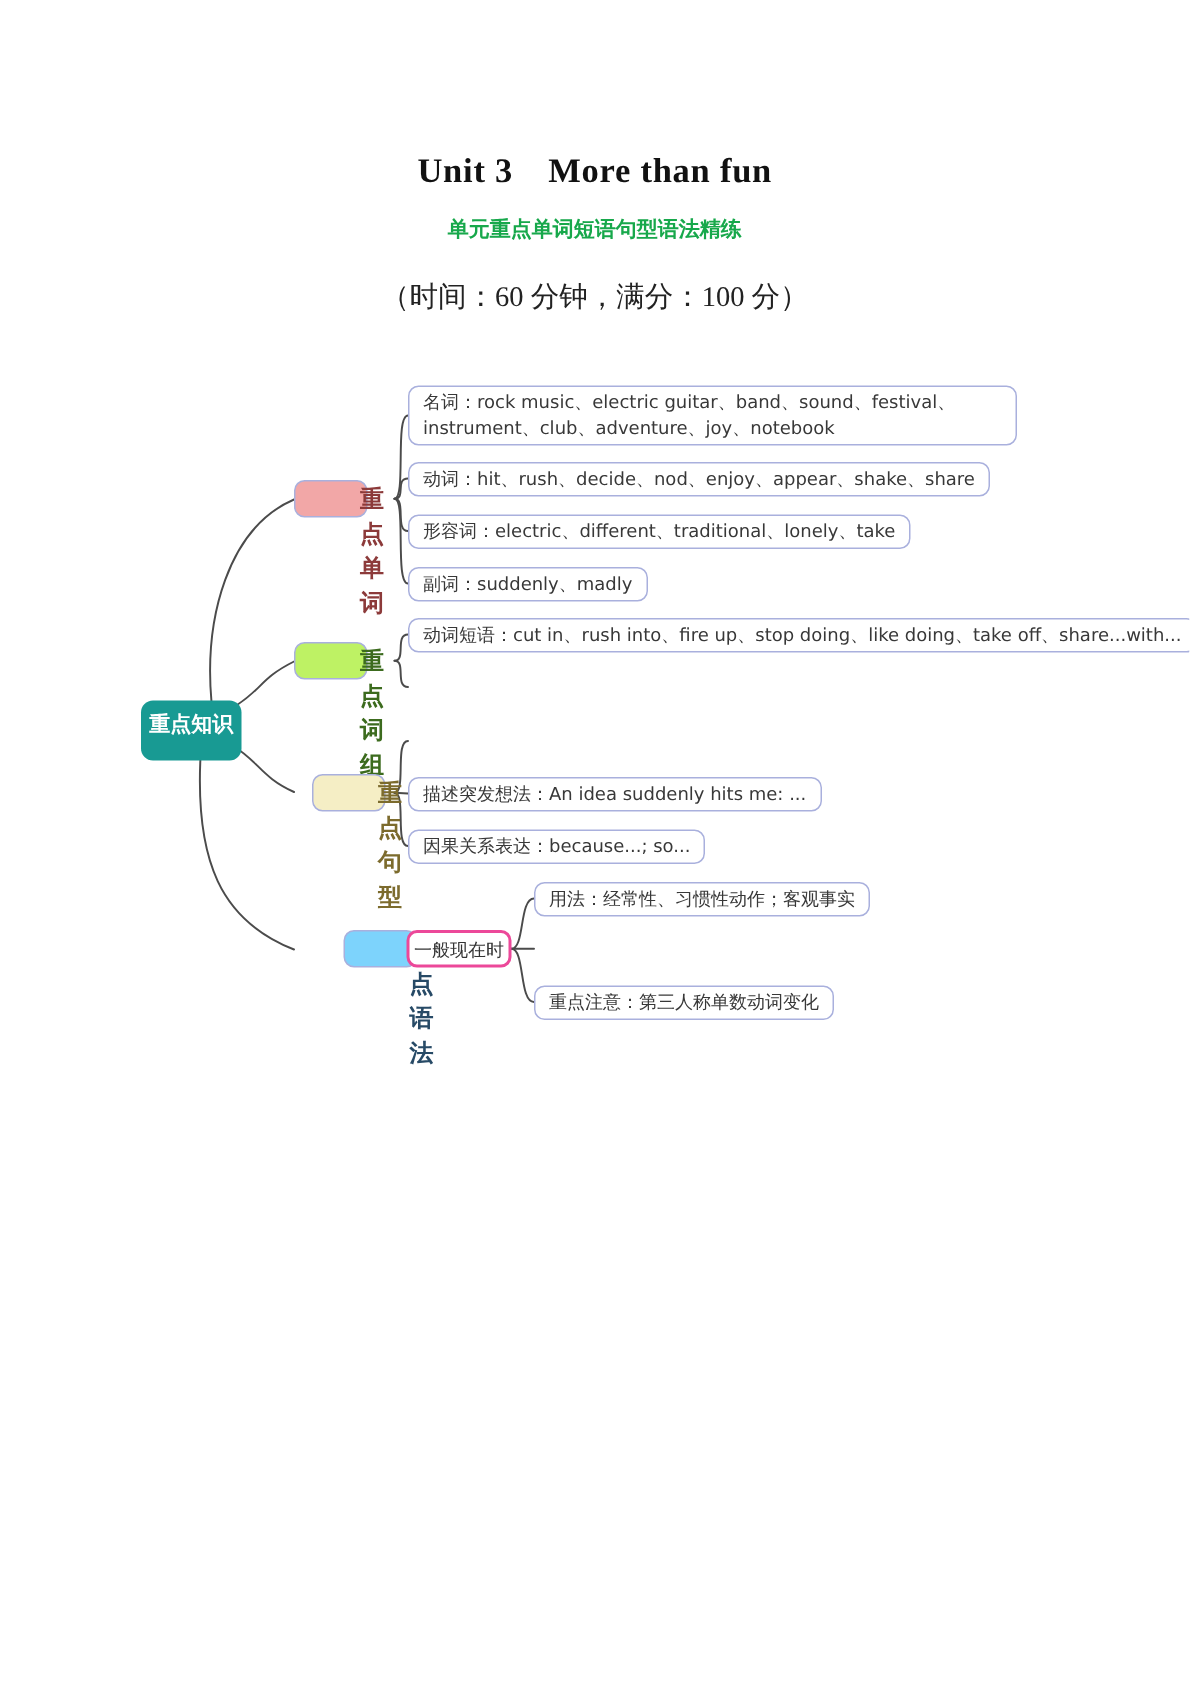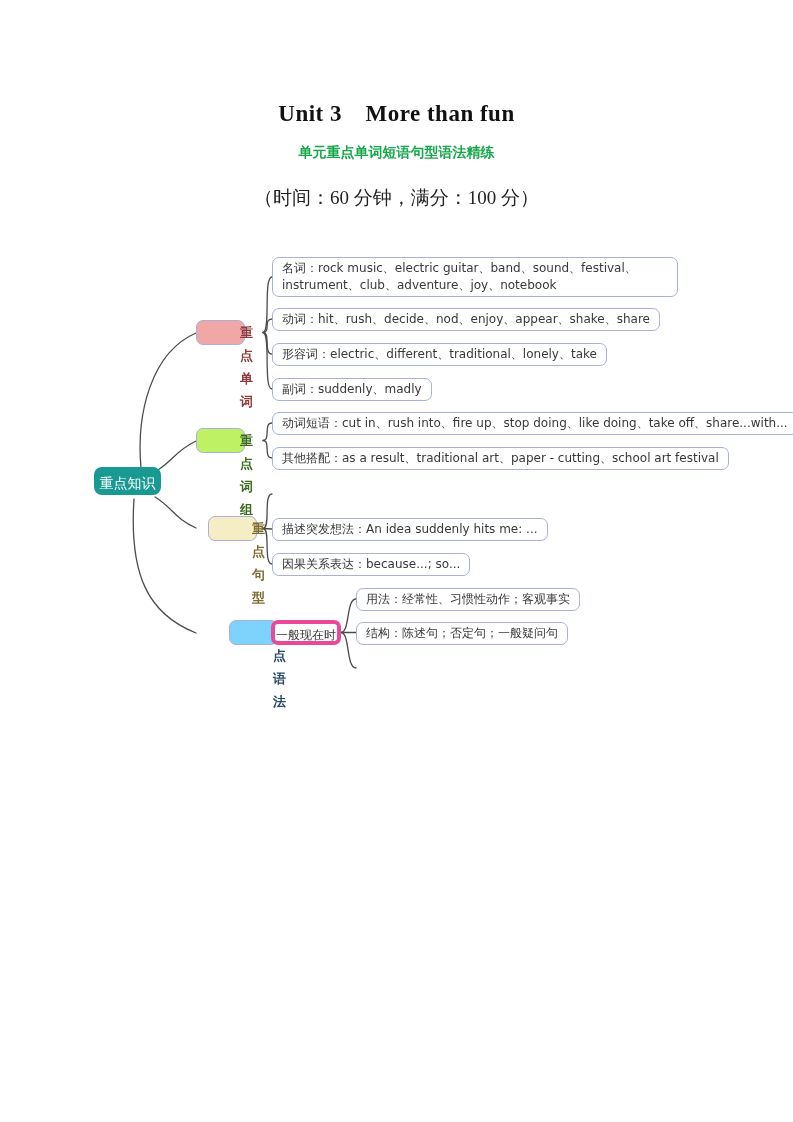--- a/index.html
+++ b/index.html
@@ -30,39 +30,39 @@
     font-size:19px;color:#222;
   }
   
   .map{position:absolute;inset:0;}
   .connectors{position:absolute;left:0;top:0;width:793px;height:1122px;}
   .connectors path{fill:none;stroke:#4b4b4b;stroke-width:1.3;stroke-linecap:round;}
 
   .node{position:absolute;box-sizing:border-box;text-align:center;}
 
   .root{
-    left:94px;top:467px;width:67px;height:28px;line-height:32px;
+    left:94px;top:467px;width:67px;height:40px;line-height:32px;
     background:#189a93;color:#ffffff;
-    font-size:14px;font-weight:normal;border-radius:8px;
+    font-size:14px;font-weight:bold;border-radius:8px;
   }
   .branch{
     left:196px;width:49px;height:25px;line-height:23px;
-    font-size:13px;font-weight:bold;border-radius:7px;
+    font-size:16px;font-weight:bold;border-radius:7px;
     border:1px solid #a9b0dd;
     padding-left:43px;
   }
   .b1{top:320px;background:#f2a7a7;color:#8c3a3a;}
   .b2{top:428px;background:#bef264;color:#3c6b1e;}
   .b3{top:516px;background:#f5eec5;color:#7c6b2d;margin-left:12px;}
   .b4{top:620px;background:#7dd3fc;color:#274a66;margin-left:33px;}
 
   .subnode{
     left:271px;top:620px;width:70px;height:25px;line-height:23px;
     background:#ffffff;color:#333;font-size:12px;border-radius:7px;
-    border:4px solid #ec4899;
+    border:2px solid #ec4899;
   }
 
   .leaf{
     position:absolute;box-sizing:border-box;
     background:#ffffff;color:#383838;
     border:1px solid #a9b0dd;border-radius:7px;
     font-size:12px;line-height:1.4;
     padding:2px 9px;white-space:nowrap;
   }
   .l1{left:272px;top:257px;width:406px;white-space:normal;}
@@ -120,20 +120,19 @@
     <div class="node branch b3">重点句型</div>
     <div class="node branch b4">重点语法</div>
 
     <div class="node subnode">一般现在时</div>
 
     <div class="leaf l1">名词：rock music、electric guitar、band、sound、festival、instrument、club、adventure、joy、notebook</div>
     <div class="leaf l2">动词：hit、rush、decide、nod、enjoy、appear、shake、share</div>
     <div class="leaf l3">形容词：electric、different、traditional、lonely、take</div>
     <div class="leaf l4">副词：suddenly、madly</div>
     <div class="leaf l5">动词短语：cut in、rush into、fire up、stop doing、like doing、take off、share...with...</div>
-    <div class="leaf l6">其他搭配：as a result、traditional art、paper - cutting、school art festival</div>
     <div class="leaf l8">描述突发想法：An idea suddenly hits me: ...</div>
     <div class="leaf l9">因果关系表达：because...; so...</div>
     <div class="leaf l10">用法：经常性、习惯性动作；客观事实</div>
-    <div class="leaf l11">结构：陈述句；否定句；一般疑问句</div>
+    <div class="leaf l12">重点注意：第三人称单数动词变化</div>
 
   </div>
 </div>
 
 </body></html>

